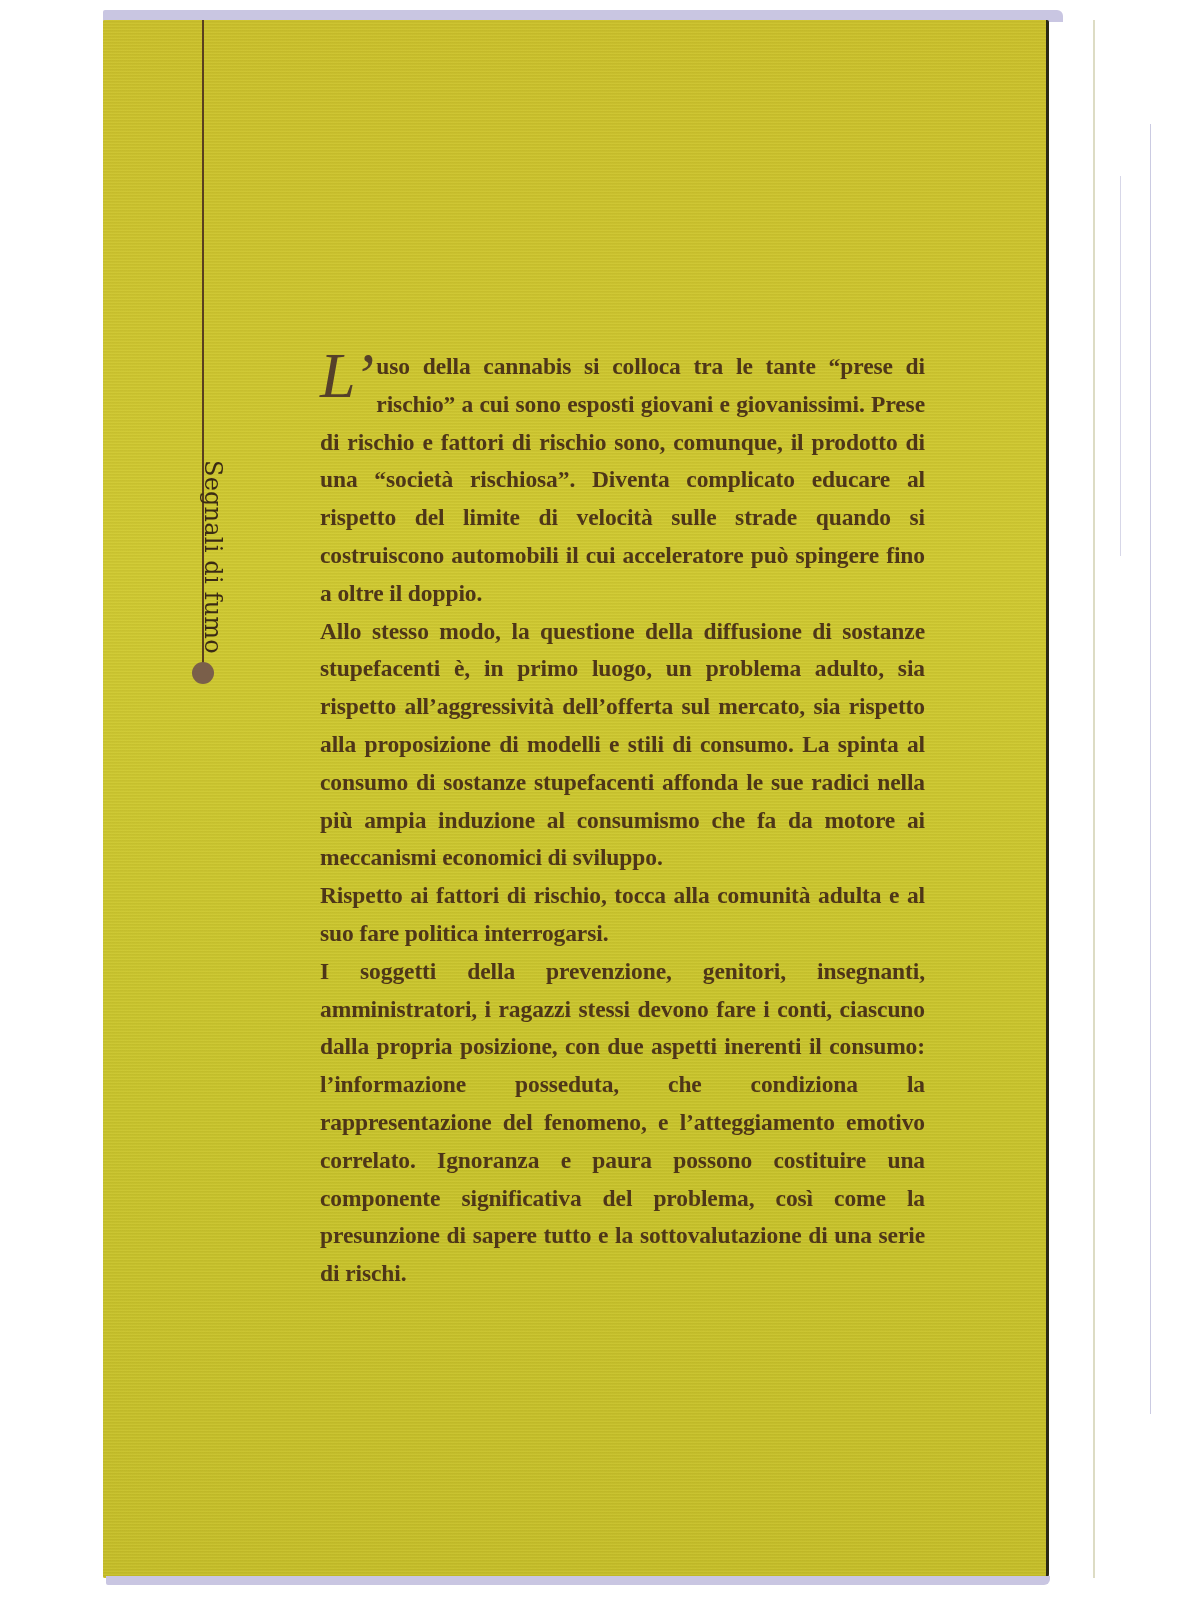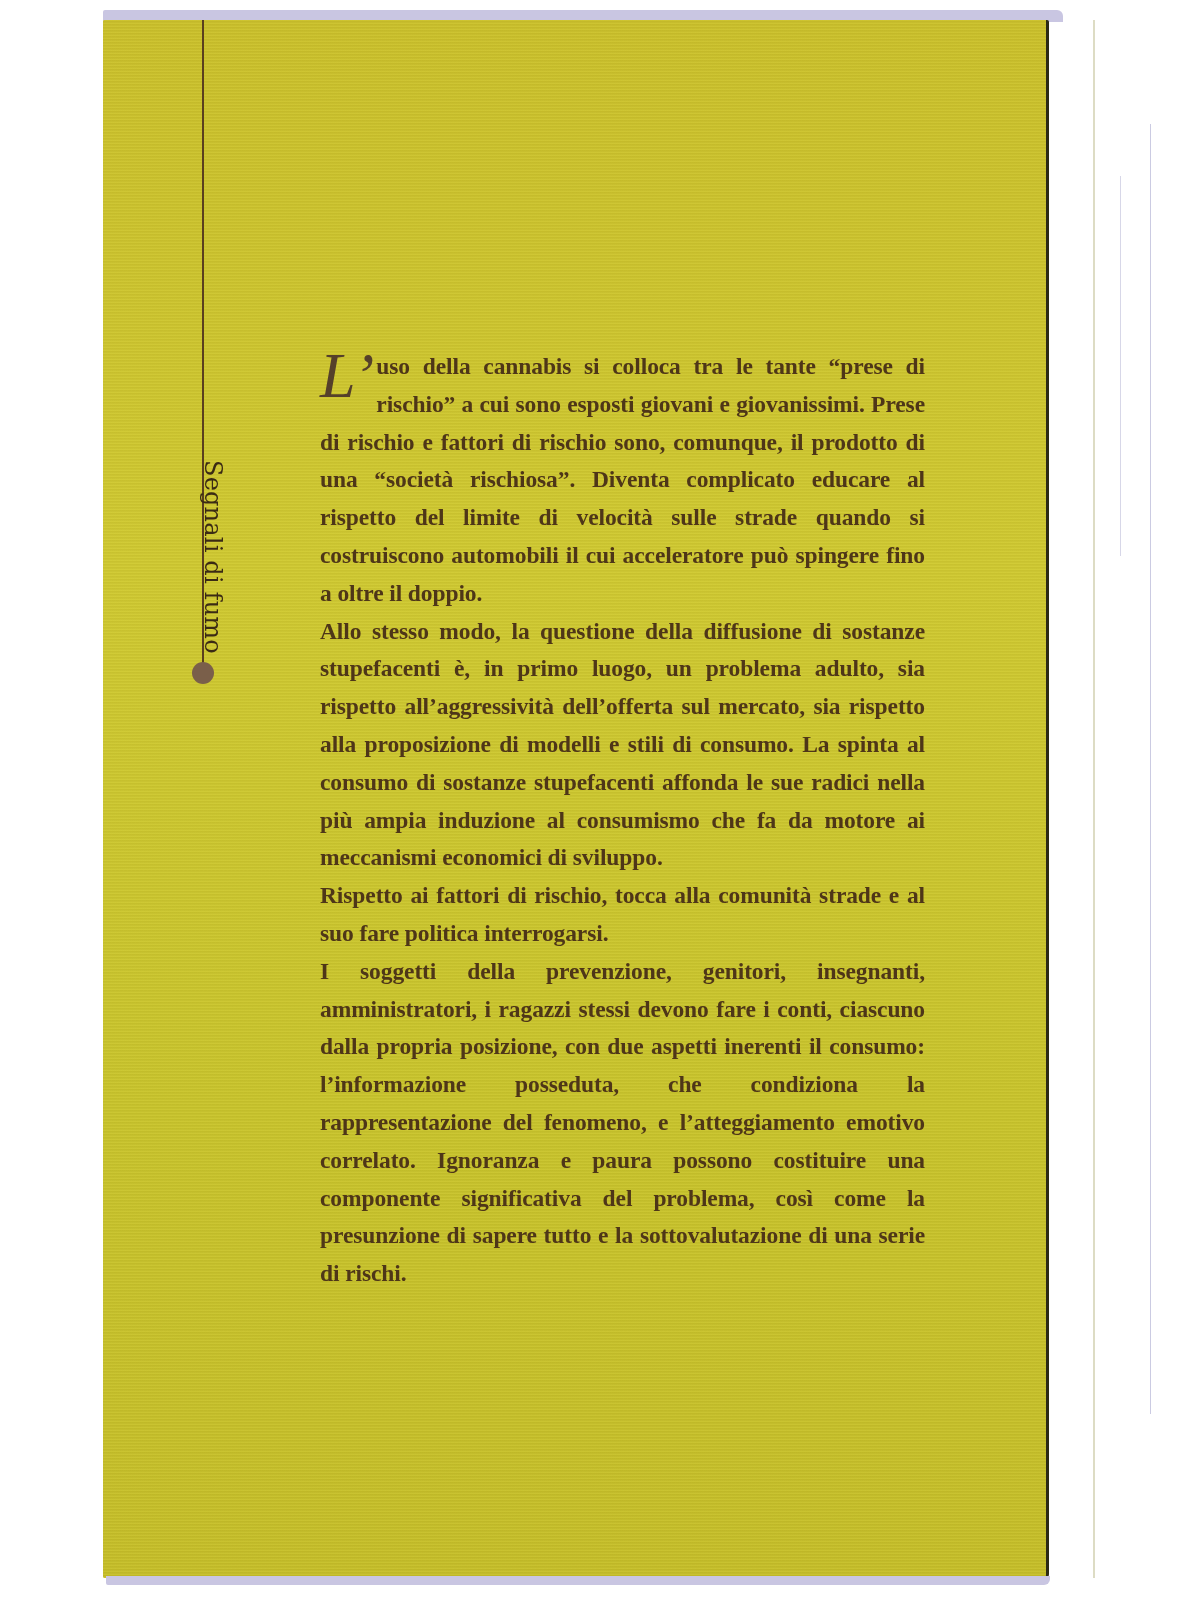--- a/index.html
+++ b/index.html
@@ -148,21 +148,21 @@
     <div class="spine-crease"></div>
     <div class="spine-line"></div>
     <div class="spine-dot"></div>
     <div class="spine-title">
       <span>Segnali di fumo</span>
     </div>
 
     <div class="body-text">
       <p><span class="drop-cap">L’</span><span>uso della cannabis si colloca tra le tante “prese di rischio” a cui sono esposti giovani e giovanissimi. Prese di rischio e fattori di rischio sono, comunque, il prodotto di una “società rischiosa”. Diventa complicato educare al rispetto del limite di velocità sulle strade quando si costruiscono automobili il cui acceleratore può spingere fino a oltre il doppio.</span></p>
       <p>Allo stesso modo, la questione della diffusione di sostanze stupefacenti è, in primo luogo, un problema adulto, sia rispetto all’aggressività dell’offerta sul mercato, sia rispetto alla proposizione di modelli e stili di consumo. La spinta al consumo di sostanze stupefacenti affonda le sue radici nella più ampia induzione al consumismo che fa da motore ai meccanismi economici di sviluppo.</p>
-      <p>Rispetto ai fattori di rischio, tocca alla comunità strade e al suo fare politica interrogarsi.</p>
+      <p>Rispetto ai fattori di rischio, tocca alla comunità adulta e al suo fare politica interrogarsi.</p>
       <p>I soggetti della prevenzione, genitori, insegnanti, amministratori, i ragazzi stessi devono fare i conti, ciascuno dalla propria posizione, con due aspetti inerenti il consumo: l’informazione posseduta, che condiziona la rappresentazione del fenomeno, e l’atteggiamento emotivo correlato. Ignoranza e paura possono costituire una componente significativa del problema, così come la presunzione di sapere tutto e la sottovalutazione di una serie di rischi.</p>
     </div>
   </div>
 
   <div class="page-edge-bottom"></div>
   <div class="right-mark-1"></div>
   <div class="right-mark-2"></div>
 </div>
 
 </body></html>

